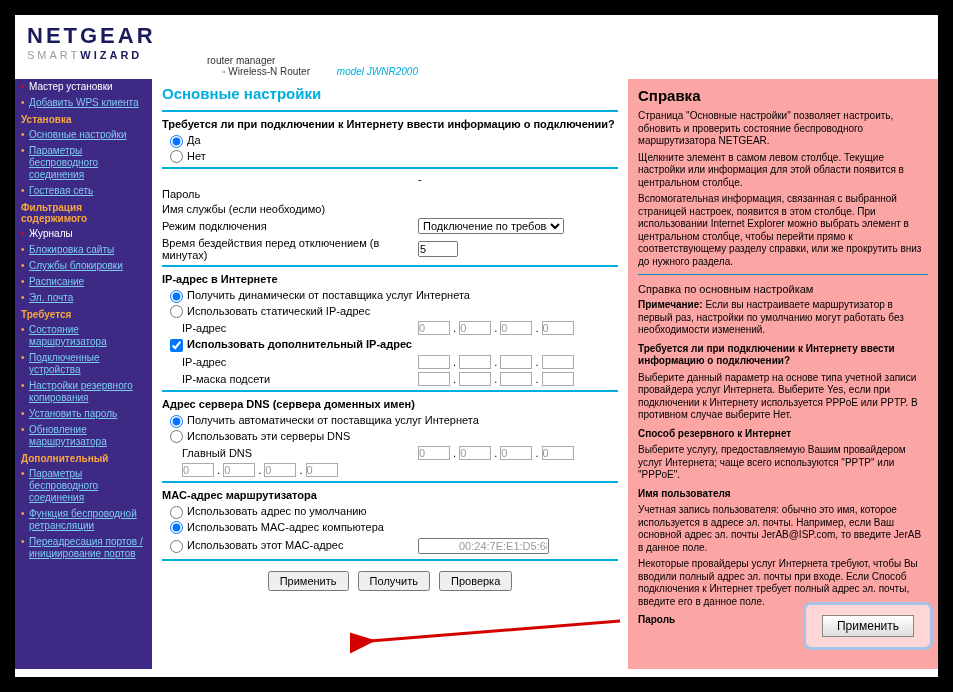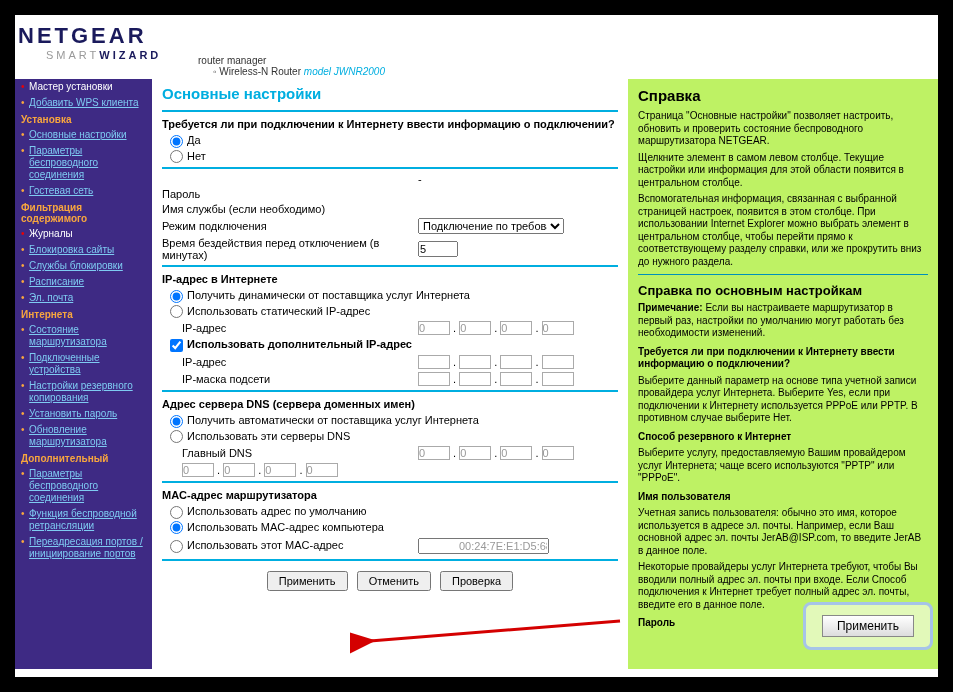--- a/index.html
+++ b/index.html
@@ -1,26 +1,26 @@
 <!DOCTYPE html>
 <html><head>
 <meta charset="utf-8">
 <style>
 * { margin: 0; padding: 0; box-sizing: border-box; }
 body { font-family: Arial, sans-serif; font-size: 11px; background: #fff; width: 953px; height: 692px; overflow: hidden; position: relative; }
 .outer { border: 15px solid #000; width: 953px; height: 692px; }
-.header { padding: 8px 3px 2px; background: #fff; }
+.header { padding: 8px 12px 2px; background: #fff; }
 .logo-row { display: flex; align-items: flex-end; gap: 8px; }
 .netgear-logo { font-size: 22px; font-weight: bold; letter-spacing: 3px; color: #1a1a5c; }
 .smart-wizard { font-size: 11px; letter-spacing: 3px; }
-.smart-wizard .smart { color: #999; margin-left: 28px; }
+.smart-wizard .smart { color: #999; }
 .smart-wizard .wizard { font-weight: bold; color: #1a1a5c; }
 .header-sub { margin-left: 180px; font-size: 10px; color: #333; margin-top: -6px; }
 .header-sub2 { margin-left: 195px; font-size: 10px; color: #333; }
-.header-sub2 .model { color: #00aee0; font-style: italic; }
+.header-sub2 .model { color: #00aee0; font-style: italic; margin-left: 24px; }
 .content-row { display: flex; height: 590px; }
 .sidebar { width: 137px; background: #3e2a84; color: #fff; font-size: 10px; overflow-y: auto; }
 .sidebar .group-label { color: #f8a63e; font-weight: bold; padding: 3px 6px 2px; }
 .sidebar .nav-item { padding: 2px 6px 2px 14px; position: relative; color: #fff; cursor: pointer; line-height: 1.2; }
 .sidebar .nav-item::before { content: "•"; position: absolute; left: 6px; color: #f8a63e; }
 .sidebar .nav-item.active::before { color: #e00; }
 .sidebar .nav-item a { color: #7ecbf2; text-decoration: underline; }
 .main { flex: 1; padding: 6px 10px; overflow-y: auto; position: relative; }
 .main h2 { color: #00aee0; font-size: 15px; font-weight: bold; margin-bottom: 8px; }
 .main hr { border: none; border-top: 2px solid #00aee0; margin: 4px 0; }
@@ -30,23 +30,23 @@
 .field-row { display: flex; justify-content: space-between; align-items: center; margin: 3px 0; }
 .field-label { flex: 1; }
 .field-val { width: 200px; text-align: left; }
 .field-val select, .field-val input[type=text] { font-size: 11px; }
 .field-val select { width: 146px; }
 .field-val input.num { width: 40px; }
 .ip-group input { width: 32px; font-size: 11px; background: #fff; border: 1px solid #aaa; color: #999; }
 .indent { margin-left: 20px; }
 .actions { text-align: center; margin-top: 10px; }
 .actions button { margin: 0 3px; padding: 2px 10px; font-size: 11px; }
-.help { width: 310px; background: #bef264; color: #000; padding: 8px 10px; font-size: 10px; overflow-y: auto; }
+.help { width: 310px; background: #fca5a5; color: #000; padding: 8px 10px; font-size: 10px; overflow-y: auto; }
 .help h2 { font-size: 15px; font-weight: bold; margin-bottom: 6px; }
-.help h3 { font-size: 13px; font-weight: bold; margin: 8px 0 4px; }
+.help h3 { font-size: 11px; font-weight: normal; margin: 8px 0 4px; }
 .help p { margin: 4px 0; line-height: 1.25; }
 .help .sub { font-weight: bold; margin-top: 6px; }
 .help hr { border: none; border-top: 1px solid #0090ba; margin: 6px 0; }
 .callout { position: absolute; right: 20px; bottom: 42px; border: 3px solid #a6c4e8; border-radius: 8px; background: rgba(255,255,255,0.55); padding: 10px 16px; z-index: 2; }
 .callout button { padding: 3px 14px; font-size: 12px; border: 1px solid #888; background: linear-gradient(#fff,#ddd); }
 .arrow-svg { position: absolute; left: 350px; bottom: 36px; width: 280px; height: 50px; z-index: 3; pointer-events: none; }
 </style>
 </head>
 <body>
 
@@ -69,21 +69,21 @@
         <div class="group-label">Установка</div>
         <div class="nav-item"><a>Основные настройки</a></div>
         <div class="nav-item"><a>Параметры беспроводного соединения</a></div>
         <div class="nav-item"><a>Гостевая сеть</a></div>
         <div class="group-label">Фильтрация содержимого</div>
         <div class="nav-item active">Журналы</div>
         <div class="nav-item"><a>Блокировка сайты</a></div>
         <div class="nav-item"><a>Службы блокировки</a></div>
         <div class="nav-item"><a>Расписание</a></div>
         <div class="nav-item"><a>Эл. почта</a></div>
-        <div class="group-label">Интернета</div>
+        <div class="group-label">Требуется</div>
         <div class="nav-item"><a>Состояние маршрутизатора</a></div>
         <div class="nav-item"><a>Подключенные устройства</a></div>
         <div class="nav-item"><a>Настройки резервного копирования</a></div>
         <div class="nav-item"><a>Установить пароль</a></div>
         <div class="nav-item"><a>Обновление маршрутизатора</a></div>
         <div class="group-label">Дополнительный</div>
         <div class="nav-item"><a>Параметры беспроводного соединения</a></div>
         <div class="nav-item"><a>Функция беспроводной ретрансляции</a></div>
         <div class="nav-item"><a>Переадресация портов / инициирование портов</a></div>
       </div>
@@ -145,21 +145,21 @@
       <div class="q">MAC-адрес маршрутизатора</div>
       <div class="opt-row"><input type="radio" name="mac" style=""><span>Использовать адрес по умолчанию</span></div>
       <div class="opt-row"><input type="radio" name="mac" checked="" style=""><span>Использовать MAC-адрес компьютера</span></div>
       <div class="field-row">
           <span class="opt-row" style="flex:1"><input type="radio" name="mac" style=""><span>Использовать этот MAC-адрес</span></span>
           <span class="field-val"><input type="text" style="width: 131px; color: rgb(153, 153, 153); padding-left: 39px;" value="00:24:7E:E1:D5:68"></span>
         </div>
       <hr>
       <div class="actions">
         <button>Применить</button>
-        <button>Отменить</button>
+        <button>Получить</button>
         <button>Проверка</button>
       </div>
     </div>
 
     <div class="help">
       <h2>Справка</h2>
       <p>Страница "Основные настройки" позволяет настроить, обновить и проверить состояние беспроводного маршрутизатора NETGEAR.</p>
       <p>Щелкните элемент в самом левом столбце. Текущие настройки или информация для этой области появится в центральном столбце.</p>
       <p>Вспомогательная информация, связанная с выбранной страницей настроек, появится в этом столбце. При использовании Internet Explorer можно выбрать элемент в центральном столбце, чтобы перейти прямо к соответствующему разделу справки, или же прокрутить вниз до нужного раздела.</p>
       <hr>

